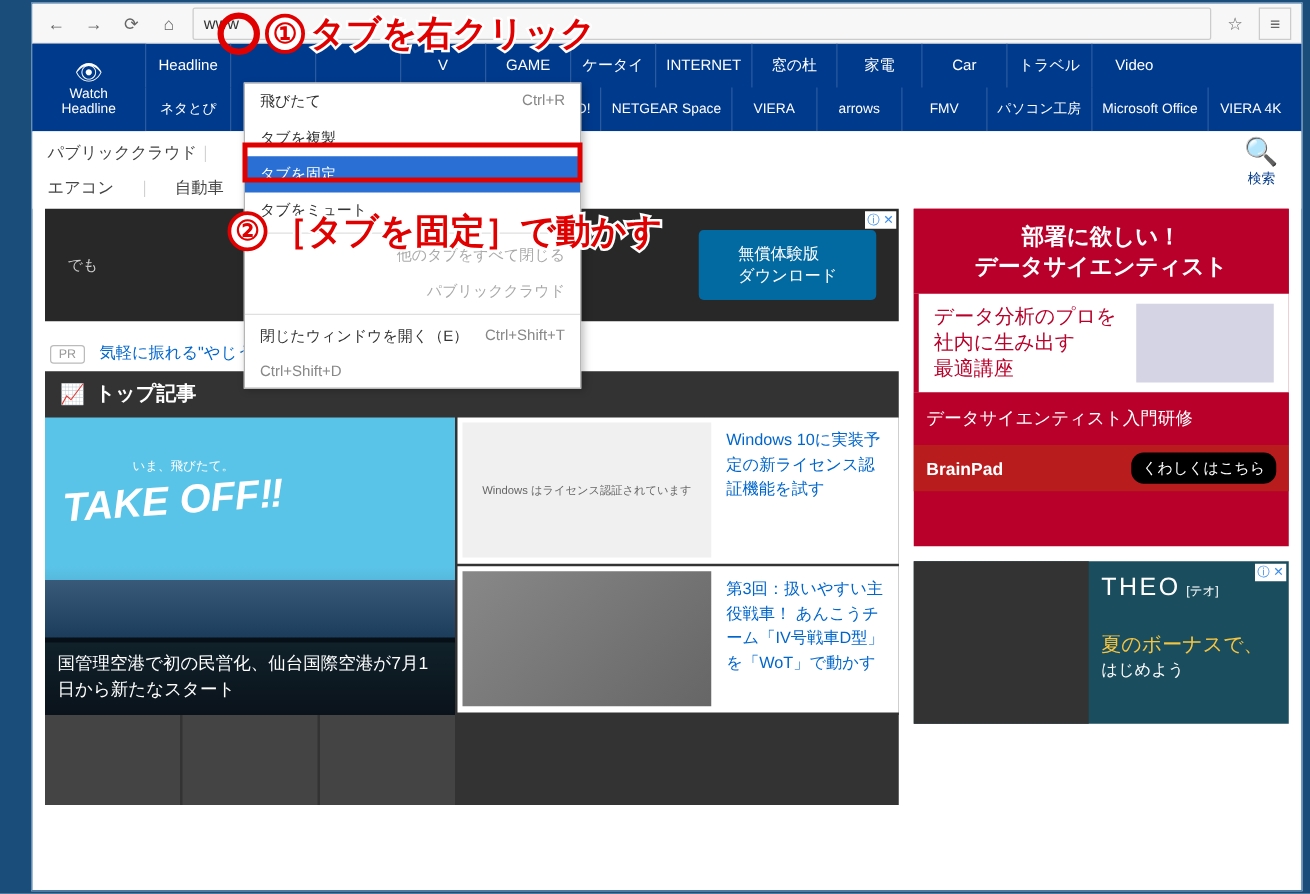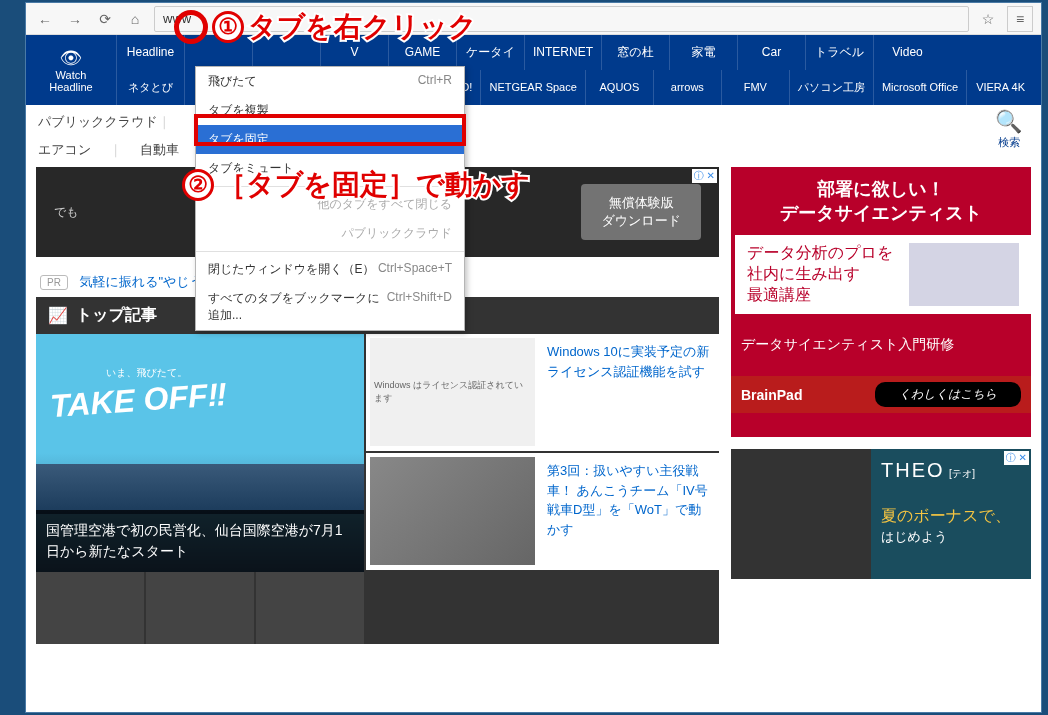--- a/index.html
+++ b/index.html
@@ -34,46 +34,46 @@
 .search-label { font-size: 11px; }
 
 .content { padding: 0 10px; display: flex; gap: 12px; }
 .main-col { flex: 1; }
 .side-col { width: 300px; }
 
 .ad-banner { background: #282828; height: 90px; display: flex; align-items: center; justify-content: space-between; padding: 0 18px; margin-bottom: 10px; position: relative; }
 .ad-text-yellow { color: #f5c542; font-size: 16px; }
 .ad-text-yellow .big { font-size: 22px; font-weight: bold; }
 .ad-text-gray { color: #ccc; font-size: 12px; }
-.ad-btn-blue { background: #737373; color: #fff; padding: 10px 20px; border-radius: 4px; font-size: 13px; text-align: center; line-height: 1.4; }
+.ad-btn-blue { background: #0369a1; color: #fff; padding: 10px 31px; border-radius: 4px; font-size: 13px; text-align: left; line-height: 1.4; }
 .ad-mark { position: absolute; right: 2px; top: 2px; font-size: 10px; color: #3b8de8; background: #fff; padding: 0 2px; }
 
 .pr-line { font-size: 13px; color: #0066cc; padding: 6px 4px; }
 .pr-badge { border: 1px solid #bbb; color: #999; font-size: 10px; padding: 1px 6px; border-radius: 3px; margin-right: 8px; }
 
 .top-articles { background: #333; }
 .top-header { display: flex; align-items: center; padding: 8px 12px; color: #fff; font-size: 16px; font-weight: bold; gap: 8px; }
 .top-header .bolt { color: #ffcb2e; }
 .top-grid { display: flex; gap: 2px; background: #333; }
 .feature { width: 328px; height: 238px; position: relative; background: linear-gradient(to bottom, #5ac4e8 0%, #5ac4e8 50%, #2a4a6a 100%); }
 .feature-caption { position: absolute; bottom: 0; left: 0; right: 0; background: rgba(0,0,0,0.75); color: #fff; padding: 10px; font-size: 14px; line-height: 1.5; }
 .side-articles { flex: 1; display: flex; flex-direction: column; gap: 2px; }
 .article-row { display: flex; gap: 8px; background: #fff; padding: 4px; height: 117px; }
-.thumb { width: 165px; height: 108px; background: #ddd; flex-shrink: 0; }
+.thumb { width: 199px; height: 108px; background: #ddd; flex-shrink: 0; }
 .article-title { font-size: 13px; color: #0066cc; line-height: 1.5; padding: 4px; }
 .sub-thumbs { display: flex; gap: 2px; }
 .sub-thumb { width: 108px; height: 72px; background: #444; }
 
 .side-ad { position: relative; }
 .side-ad1 { height: 270px; background: #b8002a; color: #fff; }
 .side-ad1-top { background: #b8002a; padding: 10px; text-align: center; font-size: 18px; font-weight: bold; }
 .side-ad1-mid { background: #fff; color: #b8002a; padding: 8px 12px; font-size: 16px; border-left: 4px solid #b8002a; display: flex; }
 .side-ad1-img { width: 110px; background: #d4d4e4; }
 .side-ad1-foot { background: #b91c1c; color: #fff; padding: 6px 10px; font-size: 14px; display: flex; justify-content: space-between; align-items: center; }
-.side-ad1-btn { background: #000; color: #fff; padding: 4px 24px; font-size: 12px; border-radius: 10px; font-style: italic; }
+.side-ad1-btn { background: #000; color: #fff; padding: 4px 9px; font-size: 12px; border-radius: 10px; }
 .side-ad2 { height: 130px; background: #1a4d5e; color: #fff; margin-top: 12px; position: relative; display: flex; }
 .side-ad2-left { width: 140px; background: #333; }
 .side-ad2-right { flex: 1; padding: 10px; }
 .theo-logo { font-size: 20px; letter-spacing: 2px; }
 .bonus-text { color: #f5c542; font-size: 16px; margin-top: 24px; }
 
 .context-menu { position: absolute; top: 66px; left: 195px; width: 270px; background: #fff; border: 1px solid #b5b5b5; box-shadow: 2px 2px 6px rgba(0,0,0,0.25); font-size: 12px; z-index: 100; }
 .menu-item { padding: 6px 12px; display: flex; justify-content: space-between; color: #333; }
 .menu-item.disabled { color: #aaa; justify-content: flex-end; }
 .menu-item.highlighted { background: #2a6fd4; color: #fff; }
@@ -134,21 +134,21 @@
             <div class="nav-cell">トラベル</div>
             <div class="nav-cell">Video</div>
           </div>
         <div class="nav-row nav-row2" id="navrow2">
             <div class="nav-cell">ネタとぴ</div>
             <div class="nav-cell"></div>
             <div class="nav-cell"></div>
             <div class="nav-cell">ビ</div>
             <div class="nav-cell">上海問屋でGO!</div>
             <div class="nav-cell">NETGEAR Space</div>
-            <div class="nav-cell">AQUOS</div>
+            <div class="nav-cell">VIERA</div>
             <div class="nav-cell">arrows</div>
             <div class="nav-cell">FMV</div>
             <div class="nav-cell">パソコン工房</div>
             <div class="nav-cell">Microsoft Office</div>
             <div class="nav-cell">VIERA 4K</div>
           </div>
       </div>
     </div>
   </div>
 
@@ -239,21 +239,21 @@
         <div class="side-ad1-top">
           <div>部署に欲しい！</div>
           <div>データサイエンティスト</div>
         </div>
         <div class="side-ad1-mid">
           <div style="flex:1;white-space:pre-line">データ分析のプロを
 社内に生み出す
 最適講座</div>
           <div class="side-ad1-img"></div>
         </div>
-        <div style="background:#b8002a;color:#fff;padding:22px 10px;font-size:14px">データサイエンティスト入門研修</div>
+        <div style="background:#b8002a;color:#fff;padding:12px 10px;font-size:14px">データサイエンティスト入門研修</div>
         <div class="side-ad1-foot">
           <span style="font-weight:bold">BrainPad</span>
           <span class="side-ad1-btn">くわしくはこちら</span>
         </div>
       </div>
 
       <div class="side-ad side-ad2">
         <span class="ad-mark" style="top:2px;right:2px">ⓘ ✕</span>
         <div class="side-ad2-left"></div>
         <div class="side-ad2-right">
@@ -291,24 +291,23 @@
       <span>他のタブをすべて閉じる</span>
       <span class="shortcut"></span>
     </div>
     <div class="menu-item disabled">
       <span>パブリッククラウド</span>
       <span class="shortcut"></span>
     </div>
     <div class="menu-sep"></div>
     <div class="menu-item">
       <span>閉じたウィンドウを開く（E）</span>
-      <span class="shortcut">Ctrl+Space+T</span>
-    </div>
-    <div class="menu-item">
-      <span>すべてのタブをブックマークに追加...</span>
+      <span class="shortcut">Ctrl+Shift+T</span>
+    </div>
+    <div class="menu-item">
       <span class="shortcut">Ctrl+Shift+D</span>
     </div>
   </div>
 <div class="red-box"></div>
 
 <div class="annotation ann1">
   <span class="circle-marker"></span>
   <span class="circle-num">①</span>
   <span>タブを右クリック</span>
 </div>

